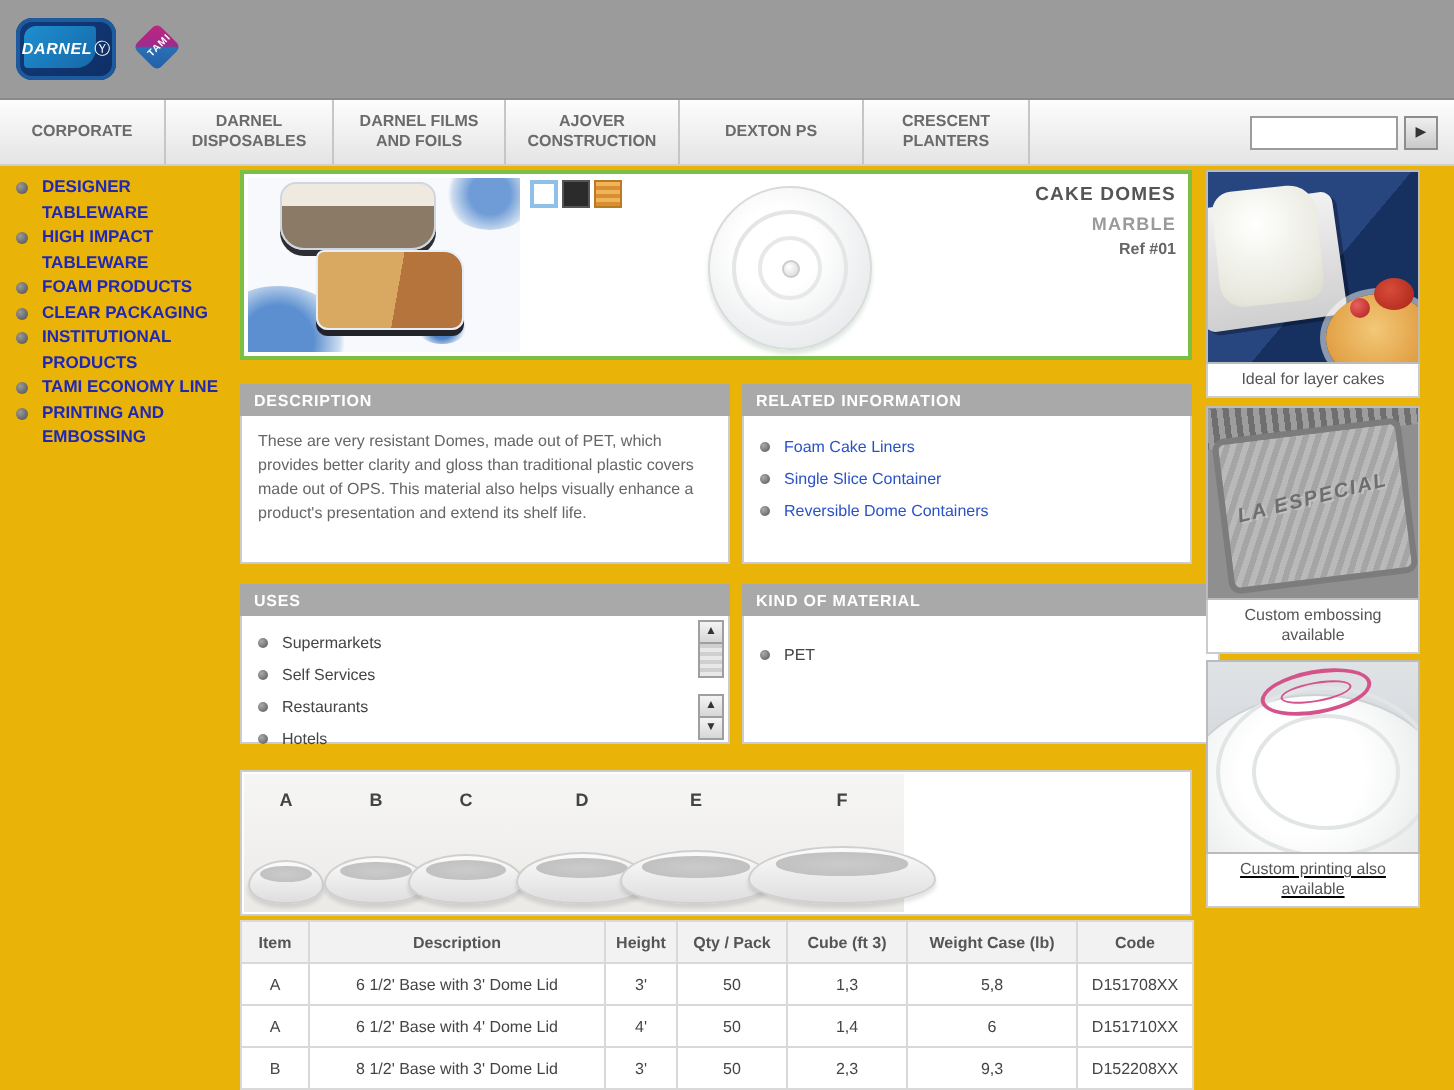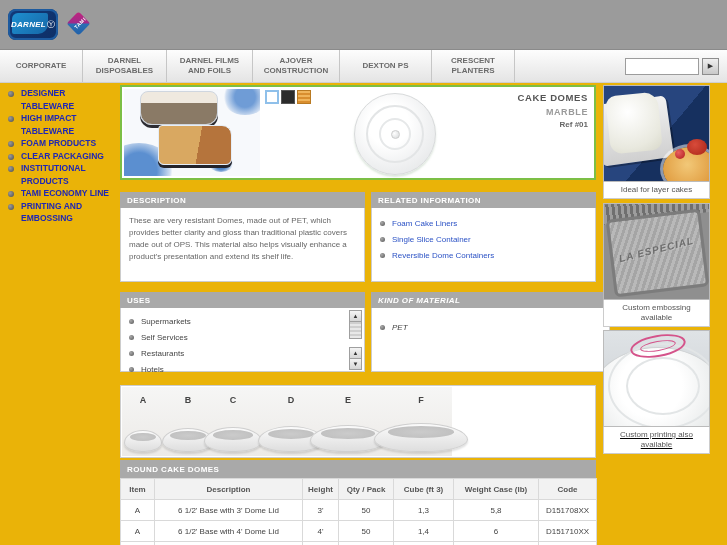--- a/index.html
+++ b/index.html
@@ -80,21 +80,21 @@
   .secbar { height:16px; background:#a9a9a9; color:#fff; font-size:8px; font-weight:bold;
     letter-spacing:.4px; display:flex; align-items:center; padding-left:7px; }
   .secbox { position:absolute; }
   .secbody { border:1px solid #ccc; border-top:none; background:#fff; position:relative; }
   .desc-box { left:120px; top:192px; width:245px; }
   .desc-box .secbody { height:74px; padding:7px 8px; font-size:8px; color:#666; line-height:12px; }
   .rel-box { left:371px; top:192px; width:225px; }
   .rel-box .secbody { height:74px; padding:8px 6px; }
   .uses-box { left:120px; top:292px; width:245px; }
   .uses-box .secbody { height:64px; padding:6px 6px; }
-  .mat-box { left:371px; top:292px; width:239px;font-style:italic; }
+  .mat-box { left:371px; top:292px; width:239px; }
   .mat-box .secbody { height:64px; padding:12px 6px; }
 
   .dotlist { list-style:none; }
   .dotlist li { position:relative; padding-left:14px; font-size:8px; line-height:15px; }
   .dotlist li::before { content:""; position:absolute; left:2px; top:5px; width:5px; height:5px;
     border-radius:50%; background:radial-gradient(circle at 35% 35%, #aaa, #555); }
   .rel-box .dotlist li { color:#2b52c5; cursor:pointer; line-height:16px; }
   .uses-box .dotlist li, .mat-box .dotlist li { color:#444; line-height:16px; }
 
   
@@ -290,21 +290,20 @@
         <div class="size-letter" style="left: 170px;">D</div>
         <div class="dome" style="left: 137px; width: 66px; height: 26px; top: 40px;"></div>
         <div class="size-letter" style="left: 227px;">E</div>
         <div class="dome" style="left: 189px; width: 76px; height: 27px; top: 39px;"></div>
         <div class="size-letter" style="left: 300px;">F</div>
         <div class="dome" style="left: 253px; width: 94px; height: 29px; top: 37px;"></div>
       </div>
   </div>
 
   <div class="table-wrap">
-    <div class="secbar" style="height:18px;">ROUND CAKE DOMES</div>
     <table>
       <colgroup>
         <col class="c-item">
           <col class="c-desc">
           <col class="c-h">
           <col class="c-qty">
         <col class="c-cube">
           <col class="c-wt">
           <col class="c-code">
       </colgroup>

